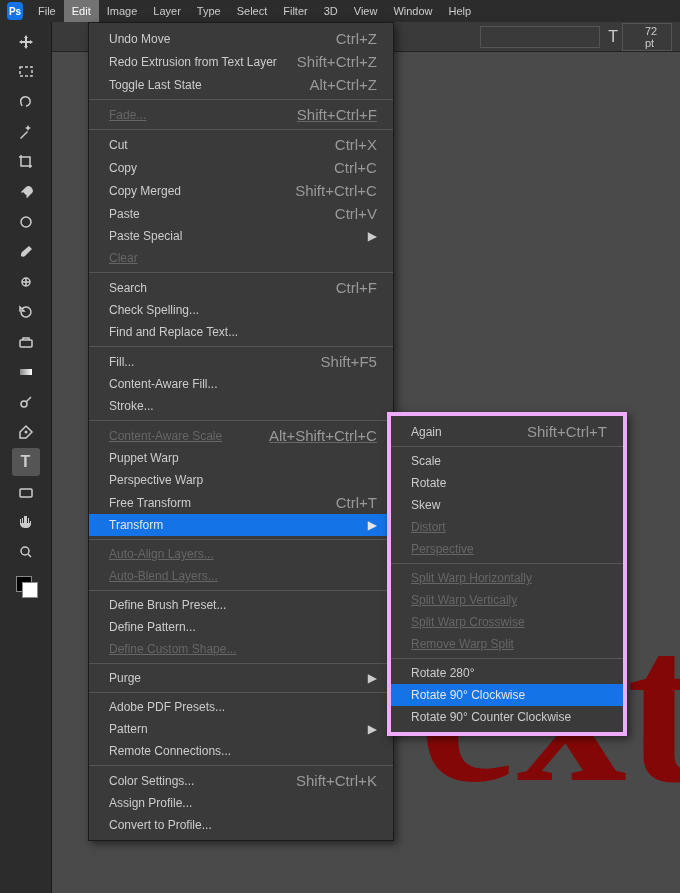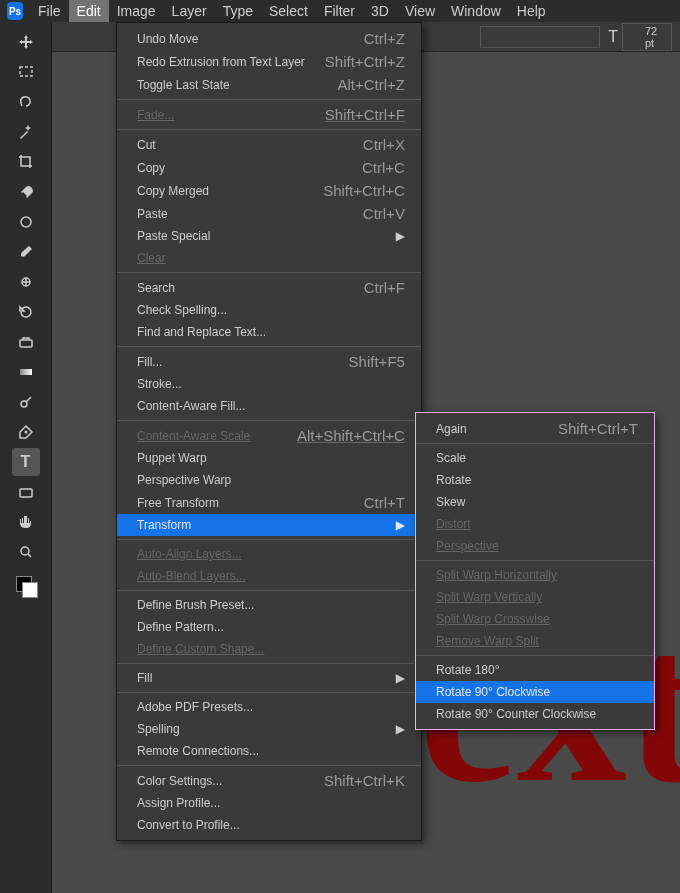--- a/index.html
+++ b/index.html
@@ -41,21 +41,21 @@
       justify-content: center;
       font-size: 10px;
       font-weight: bold;
       color: white;
       border-radius: 4px;
     }
     .menu-item {
       padding: 2px 8px;
       cursor: pointer;
       color: #ccc;
-      font-size: 14px;
+      font-size: 11px;
       height: 22px;
       display: flex;
       align-items: center;
     }
     .menu-item:hover, .menu-item.active {
       background: #444;
     }
     .menu-item.active {
       background: #737373;
       color: white;
@@ -170,21 +170,21 @@
     }
     .menu-separator {
       height: 1px;
       background: #555;
       margin: 3px 0;
     }
 
     
     .transform-submenu {
       background: #3a3a3a;
-      border: 1px solid #f0abfc;
+      border: 4px solid #f0abfc;
       box-shadow: 3px 3px 8px rgba(0,0,0,0.5);
       min-width: 240px;
       padding: 4px 0;
       position: absolute;
       left: 299px;
       top: 390px;
     }
 
     .tab-area {
       position: absolute;
@@ -348,21 +348,21 @@
   <div class="canvas-text">ext</div>
 </div>
 
 <div class="tab-area">
   <div class="canvas-tab">
     <span>U</span>
     <span class="close">×</span>
   </div>
 </div>
 
-<div class="dropdown-container" style="left: 88px; top: 22px; margin-left: 28px;">
+<div class="dropdown-container" style="left: 88px; top: 22px;">
   <div class="edit-menu">
     <div class="menu-row">
       <span>Undo Move</span>
       <span class="shortcut">Ctrl+Z</span>
     </div>
     <div class="menu-row">
       <span>Redo Extrusion from Text Layer</span>
       <span class="shortcut">Shift+Ctrl+Z</span>
     </div>
     <div class="menu-row">
@@ -408,24 +408,24 @@
     </div>
     <div class="menu-row">
       <span>Find and Replace Text...</span>
     </div>
     <div class="menu-separator"></div>
     <div class="menu-row">
       <span>Fill...</span>
       <span class="shortcut">Shift+F5</span>
     </div>
     <div class="menu-row">
+      <span>Content-Aware Fill...</span>
+    </div>
+    <div class="menu-row">
       <span>Stroke...</span>
-    </div>
-    <div class="menu-row">
-      <span>Content-Aware Fill...</span>
     </div>
     <div class="menu-separator"></div>
     <div class="menu-row disabled">
       <span>Content-Aware Scale</span>
       <span class="shortcut">Alt+Shift+Ctrl+C</span>
     </div>
     <div class="menu-row">
       <span>Puppet Warp</span>
     </div>
     <div class="menu-row">
@@ -451,29 +451,29 @@
       <span>Define Brush Preset...</span>
     </div>
     <div class="menu-row">
       <span>Define Pattern...</span>
     </div>
     <div class="menu-row disabled">
       <span>Define Custom Shape...</span>
     </div>
     <div class="menu-separator"></div>
     <div class="menu-row">
-      <span>Fill</span>
+      <span>Purge</span>
       <span class="submenu-arrow">▶</span>
     </div>
     <div class="menu-separator"></div>
     <div class="menu-row">
       <span>Adobe PDF Presets...</span>
     </div>
     <div class="menu-row">
-      <span>Spelling</span>
+      <span>Pattern</span>
       <span class="submenu-arrow">▶</span>
     </div>
     <div class="menu-row">
       <span>Remote Connections...</span>
     </div>
     <div class="menu-separator"></div>
     <div class="menu-row">
       <span>Color Settings...</span>
       <span class="shortcut">Shift+Ctrl+K</span>
     </div>
@@ -514,21 +514,21 @@
       <span>Split Warp Vertically</span>
     </div>
     <div class="menu-row disabled">
       <span>Split Warp Crosswise</span>
     </div>
     <div class="menu-row disabled">
       <span>Remove Warp Split</span>
     </div>
     <div class="menu-separator"></div>
     <div class="menu-row">
-      <span>Rotate 180°</span>
+      <span>Rotate 280°</span>
     </div>
     <div class="menu-row highlighted">
       <span>Rotate 90° Clockwise</span>
     </div>
     <div class="menu-row">
       <span>Rotate 90° Counter Clockwise</span>
     </div>
   </div>
 </div>
 

